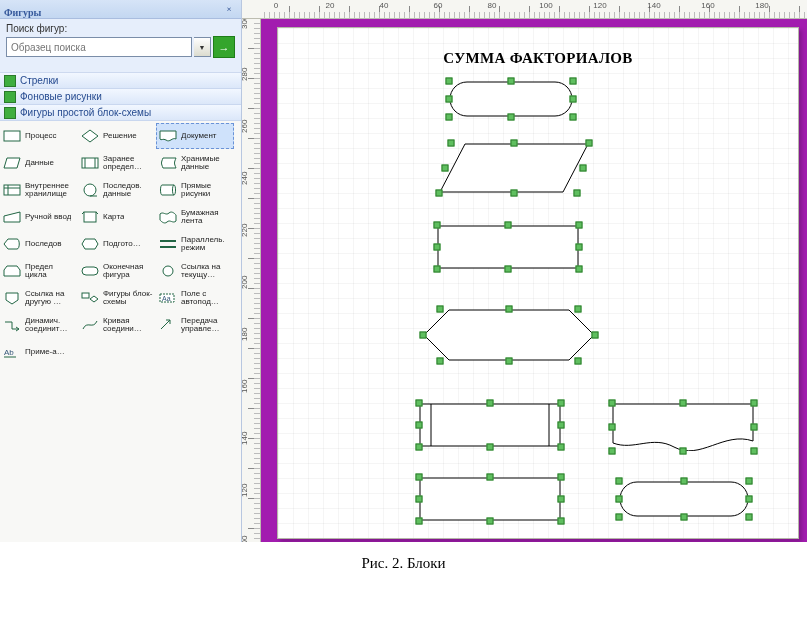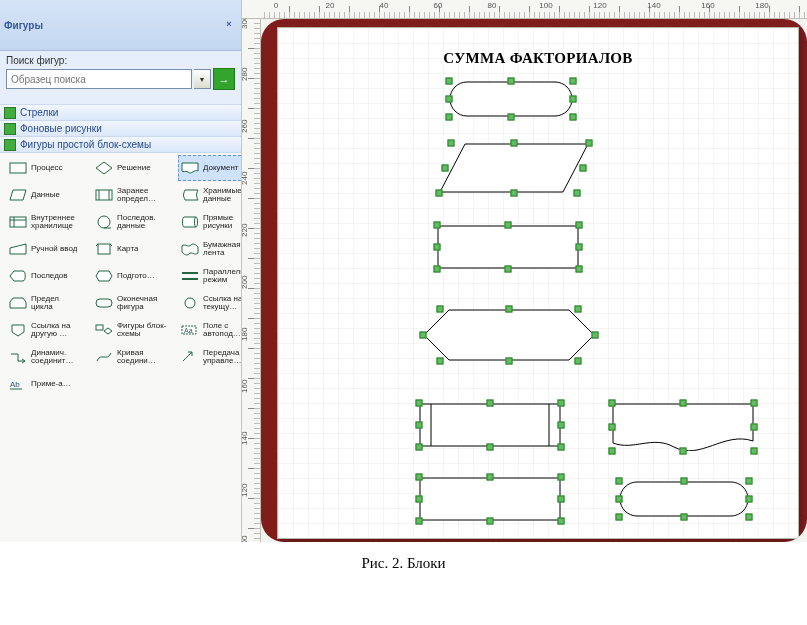--- a/index.html
+++ b/index.html
@@ -30,26 +30,27 @@
   flex: 0 0 241px;
   display: flex;
   flex-direction: column;
   border-right: 1px solid #b8c7e0;
   background: #eaf1fb;
   font-size: 10px;
 }
 .panel-titlebar {
   height: 18px;
   display: flex;
-  align-items: center;
-  padding: 16px 4px;
+  align-items: flex-end;
+  padding: 0 4px;
   background: linear-gradient(#d6e4f7, #c3d7f1);
   border-bottom: 1px solid #a9bddf;
   font-weight: bold;
   color: #375a9c;
+  font-family: Liberation Serif, serif;
 }
 .panel-titlebar .title {
   flex: 1;
 }
 .panel-close {
   width: 14px;
   height: 14px;
   line-height: 12px;
   text-align: center;
   color: #3b5b99;
@@ -120,25 +121,25 @@
 .stencil-item .book-icon {
   width: 10px;
   height: 10px;
   border: 1px solid #2a7a2a;
   background: #3fae3f;
 }
 .shape-gallery {
   flex: 1;
   overflow: auto;
   background: #f8f8f6;
-  padding: 2px 0 2px 6px;
+  padding: 2px 0 2px 0;
   display: grid;
   grid-template-columns: repeat(3, 78px);
   grid-auto-rows: 26px;
-  gap: 1px 8px;
+  gap: 1px 0;
   align-content: start;
 }
 .shape-cell {
   display: flex;
   align-items: center;
   padding: 0 2px;
   gap: 3px;
   cursor: pointer;
 }
 .shape-cell.selected {
@@ -232,24 +233,23 @@
   position: absolute;
   left: 2px;
   font-size: 8px;
   color: #555;
   transform: translateY(-50%) rotate(-90deg);
   transform-origin: left center;
   white-space: nowrap;
 }
 .scroll-view {
   flex: 1;
-  background: #7f1d1d;
+  background: #a21caf;
   overflow: hidden;
   position: relative;
-  border-radius: 23px;
 }
 .page {
   position: absolute;
   left: 16px;
   top: 8px;
   width: 520px;
   height: 510px;
   background: #fff;
   border: 1px solid #b6b6a9;
   box-shadow: 3px 3px 4px rgba(0,0,0,.2);

